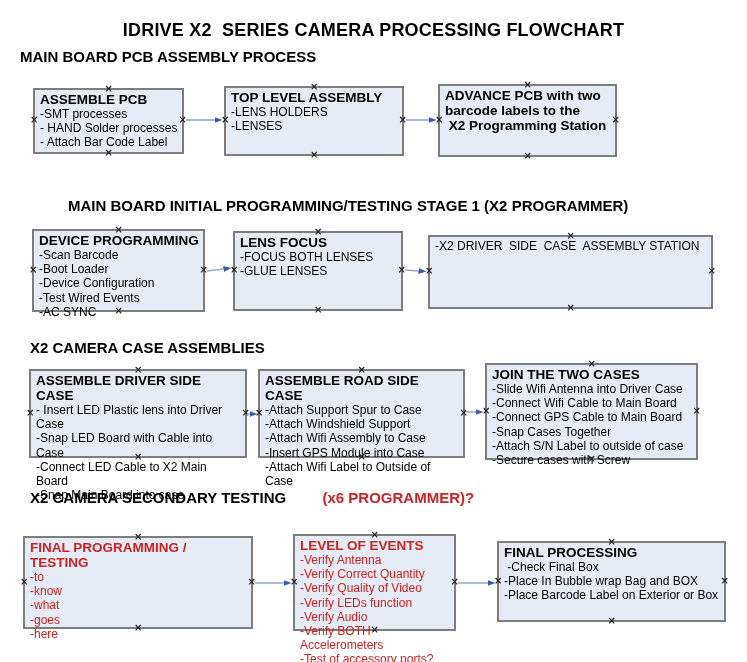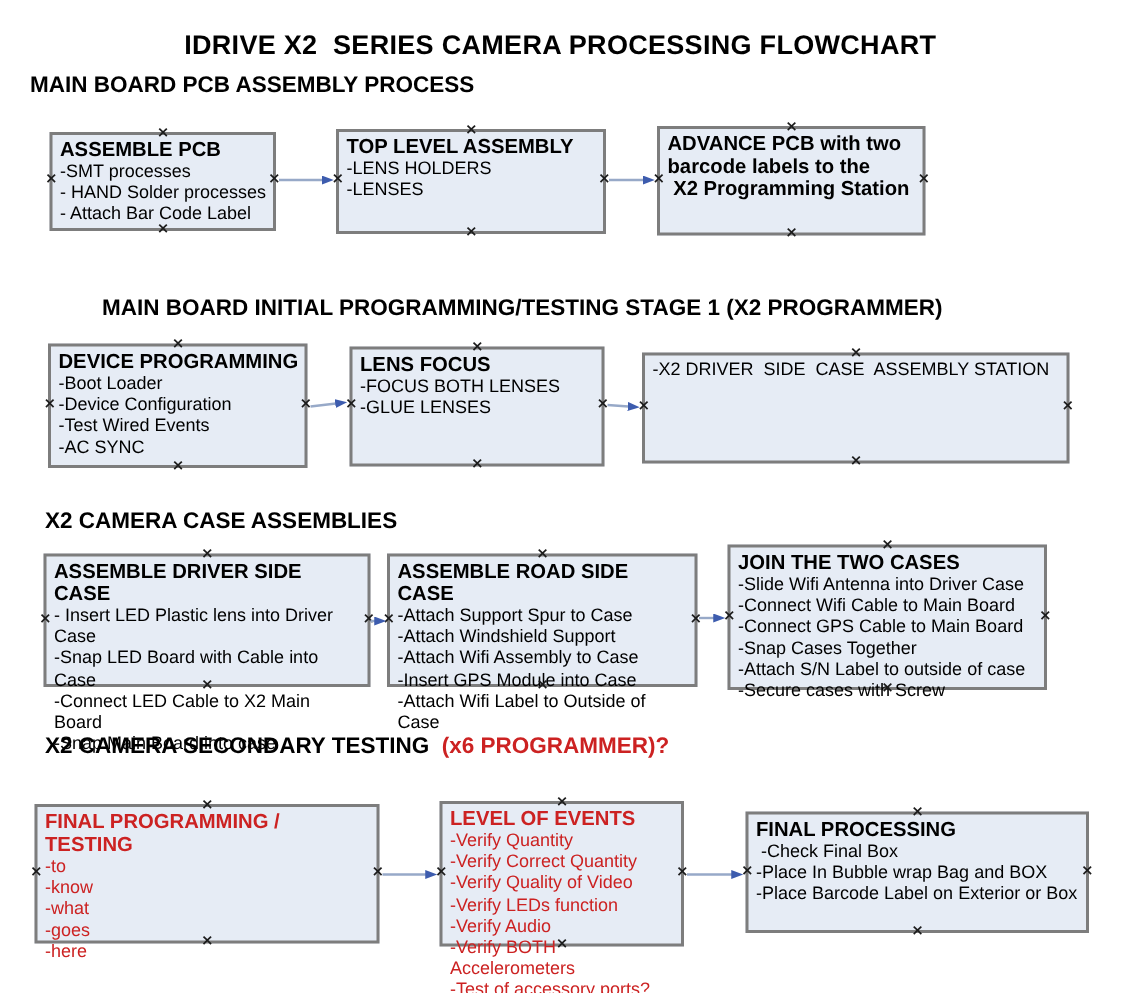--- a/index.html
+++ b/index.html
@@ -7,21 +7,21 @@
     width:747px; height:662px; position:relative; background:#ffffff;
     font-family:"Liberation Sans", sans-serif; color:#000; overflow:hidden;
   }
   .page-title {
     position:absolute; top:20px; left:0; width:747px; text-align:center;
     font-size:18px; font-weight:bold; letter-spacing:.2px; white-space:pre-wrap;
   }
   .section-heading {
     position:absolute; font-size:15px; font-weight:bold; white-space:pre-wrap;
   }
-  .section-heading .red-part { color:#cc2222; }
+  .section-heading .red-part { color:#cc2222;margin-left:28px; }
   .box {
     position:absolute; box-sizing:border-box; background:#e6ecf5;
     border:2px solid #7d7d7d; padding:2px 4px 0 5px; overflow:visible;
   }
   .box-title {
     font-size:13.5px; font-weight:bold; line-height:15px; white-space:pre-wrap;
   }
   .box-line {
     font-size:12px; line-height:14.2px; white-space:pre-wrap;
   }
@@ -76,20 +76,21 @@
   <div></div>
 <span class="handle ht">×</span>
     <span class="handle hb">×</span>
     <span class="handle hl">×</span>
     <span class="handle hr">×</span>
   </div>
 
 <div class="box" style="left:32px; top:229px; width:173px; height:83px;">
   <div class="box-title">DEVICE PROGRAMMING</div>
   <div>
+      <div class="box-line">-Scan Barcode</div>
       <div class="box-line">-Boot Loader</div>
       <div class="box-line">-Device Configuration</div>
       <div class="box-line">-Test Wired Events</div>
       <div class="box-line">-AC SYNC</div>
     </div>
 <span class="handle ht">×</span>
     <span class="handle hb">×</span>
     <span class="handle hl">×</span>
     <span class="handle hr">×</span>
   </div>
@@ -167,21 +168,21 @@
       <div class="box-line">-here</div>
     </div>
 <span class="handle ht">×</span>
     <span class="handle hb">×</span>
     <span class="handle hl">×</span>
     <span class="handle hr">×</span>
   </div>
 <div class="box red" style="left:293px; top:534px; width:163px; height:97px;">
   <div class="box-title">LEVEL OF EVENTS</div>
   <div>
-      <div class="box-line">-Verify Quantity</div>
+      <div class="box-line">-Verify Antenna</div>
       <div class="box-line">-Verify Correct Quantity</div>
       <div class="box-line">-Verify Quality of Video</div>
       <div class="box-line">-Verify LEDs function</div>
       <div class="box-line">-Verify Audio</div>
       <div class="box-line">-Verify BOTH Accelerometers</div>
       <div class="box-line">-Test of accessory ports?</div>
     </div>
 <span class="handle ht">×</span>
     <span class="handle hb">×</span>
     <span class="handle hl">×</span>

